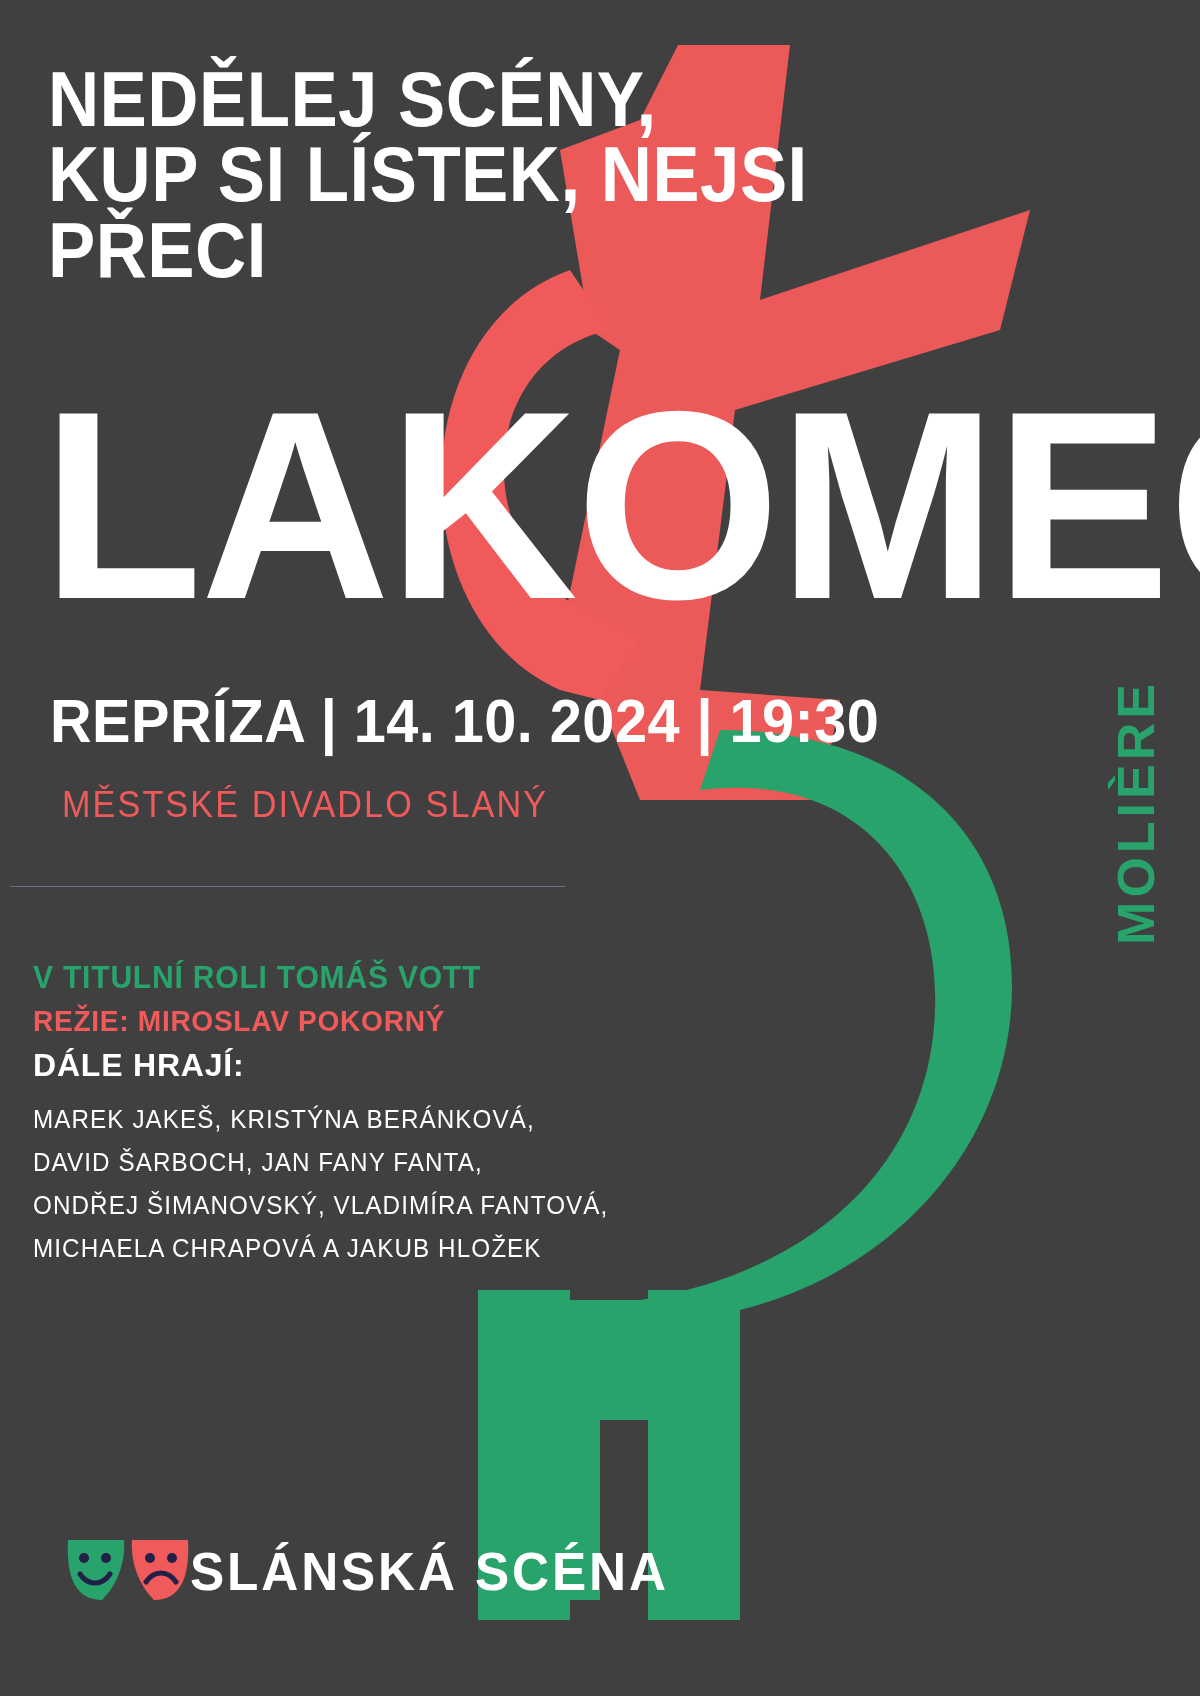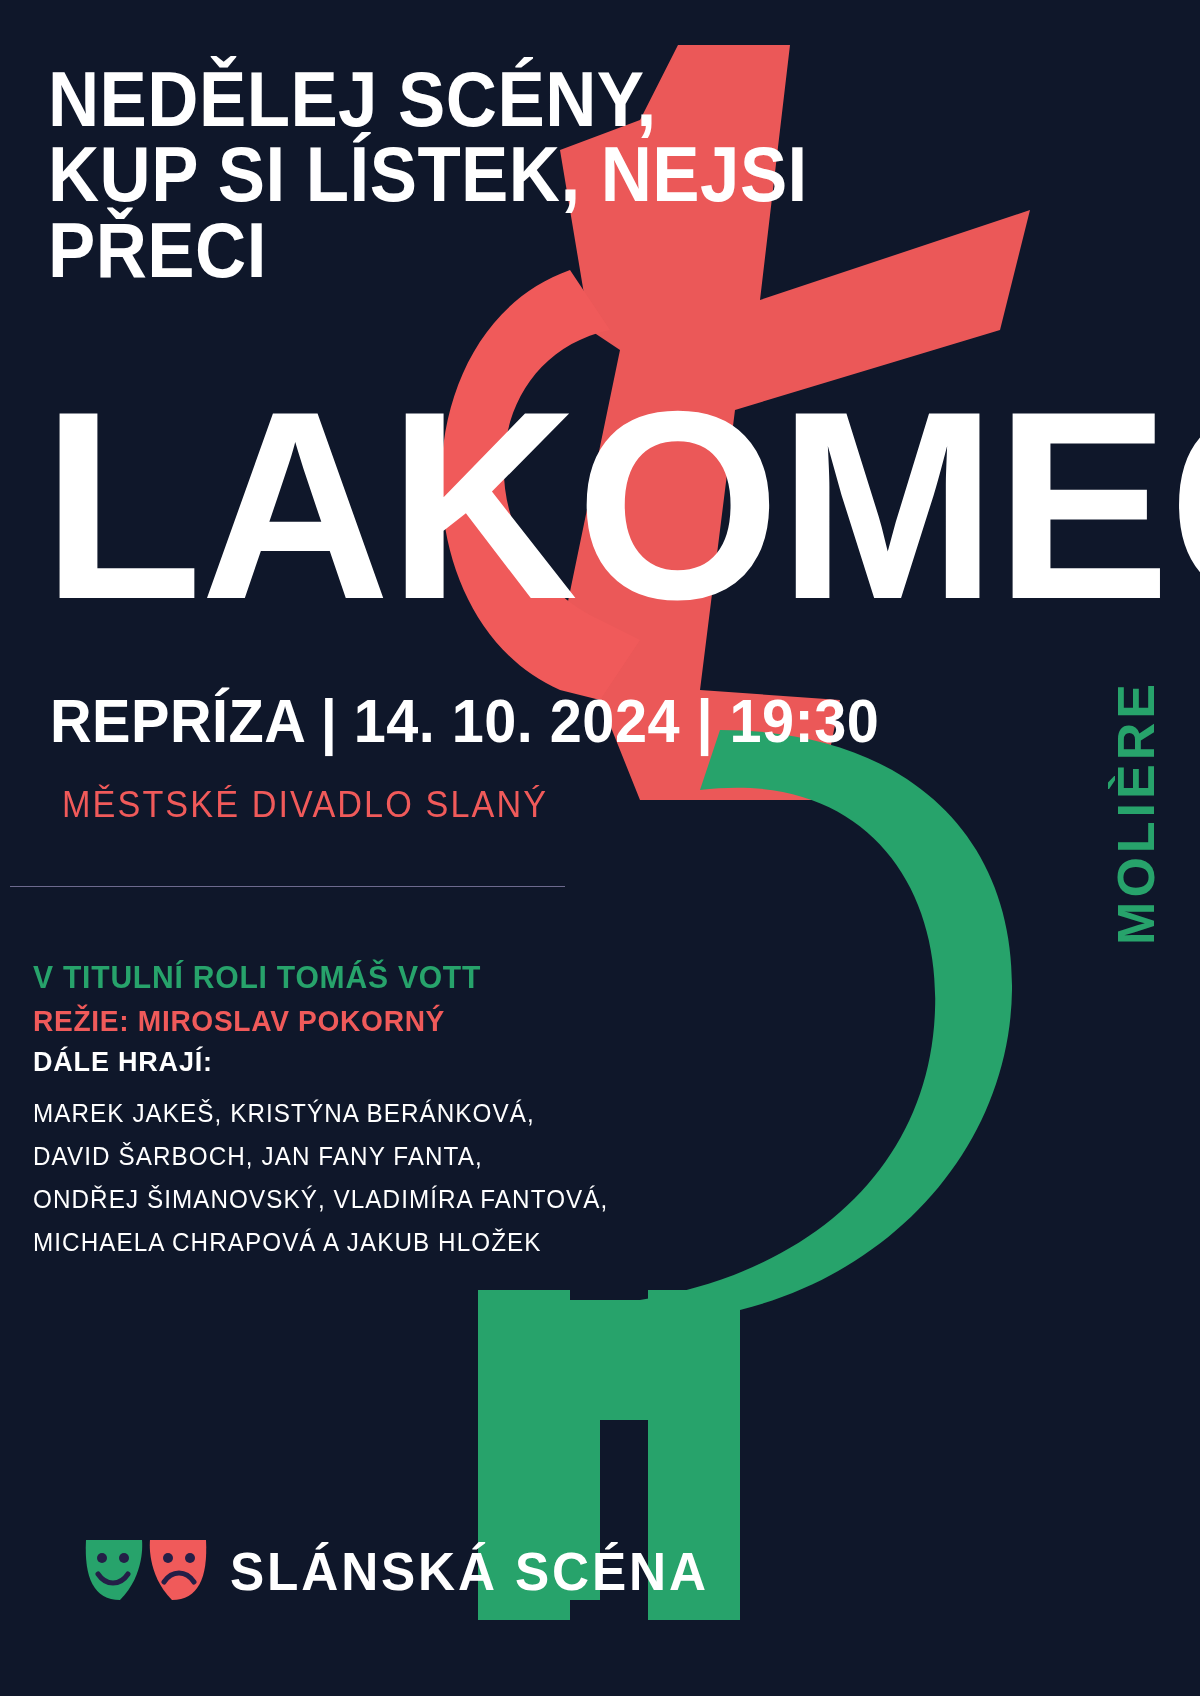--- a/index.html
+++ b/index.html
@@ -10,21 +10,21 @@
   body {
     width: 1200px;
     height: 1696px;
     overflow: hidden;
     font-family: "Liberation Sans", sans-serif;
   }
   .poster {
     position: relative;
     width: 1200px;
     height: 1696px;
-    background: #0f172a;
+    background: #404040;
     overflow: hidden;
   }
 
   
   .deco {
     position: absolute;
     left: 0; top: 0;
     width: 1200px; height: 1696px;
     pointer-events: none;
   }
@@ -139,43 +139,42 @@
     font-size: 29px;
     letter-spacing: 0.7px;
     margin-bottom: 9px;
     transform: scaleX(0.97);
     transform-origin: left top;
   }
   .cast-label {
     color: #ffffff;
     font-family: "Liberation Sans Narrow", "Liberation Sans", sans-serif;
     font-weight: 700;
-    font-size: 27px;
+    font-size: 32px;
     letter-spacing: 0.8px;
     margin-bottom: 14px;
   }
   .cast-line {
     color: #ffffff;
     font-family: "Liberation Sans Narrow", "Liberation Sans", sans-serif;
     font-weight: 400;
     font-size: 25px;
     letter-spacing: 1.1px;
     line-height: 1.72;
     transform: scaleX(0.97);
     transform-origin: left top;
   }
 
   
   .footer {
     position: absolute;
-    left: 80px;
+    left: 62px;
     bottom: 88px;
     display: flex;
     align-items: center;
-    gap: 22px;
   }
   .logo-mark {
     width: 128px;
     height: 74px;
     position: relative;
   }
   .brand {
     color: #ffffff;
     font-family: "Liberation Sans Narrow", "Liberation Sans", sans-serif;
     font-weight: 700;

